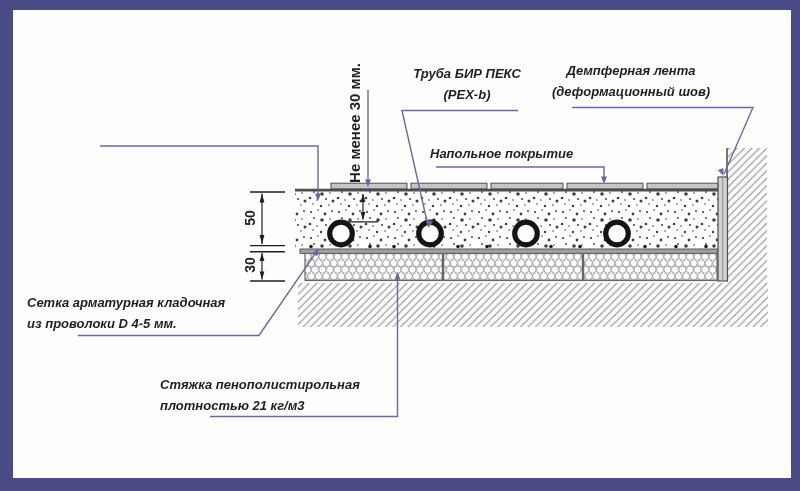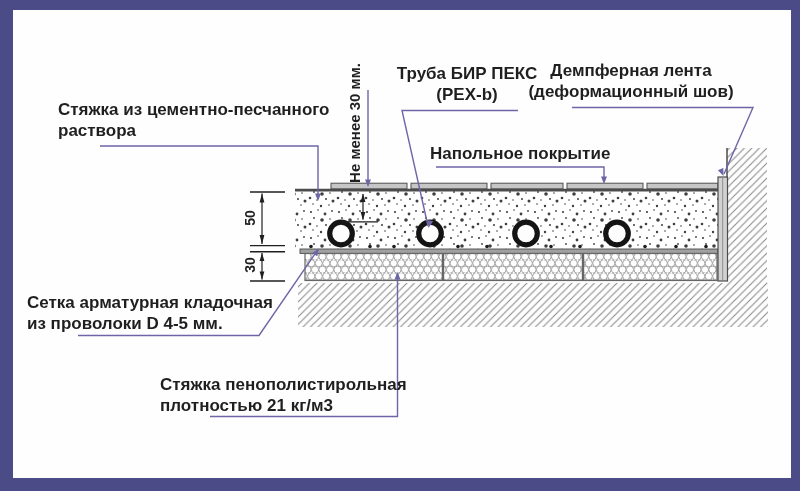--- a/index.html
+++ b/index.html
@@ -22,21 +22,21 @@
   }
   .frame{
     position:absolute;inset:0;pointer-events:none;z-index:30;
     border-style:solid;border-color:var(--c-border);
     border-top-width:10px;border-left-width:13px;border-right-width:9px;border-bottom-width:13px;
     box-sizing:border-box;
   }
   .drawing{position:absolute;left:0;top:0;z-index:5;}
   .lbl{
     position:absolute;z-index:20;color:var(--c-ink);
-    font-weight:bold;font-size:17px;line-height:21px;
+    font-weight:bold;font-style:italic;font-size:13px;line-height:21px;
     white-space:nowrap;
   }
   .lbl.center{text-align:center;transform:translateX(-50%);}
   .lbl.rot{
     font-style:normal;font-size:15px;line-height:15px;
     transform:translate(-50%,-50%) rotate(-90deg);
   }
   .lbl.dim{
     font-style:normal;font-size:14px;line-height:14px;
     transform:translate(-50%,-50%) rotate(-90deg);
@@ -170,24 +170,20 @@
       <path d="M0,0 L-3,-7.5 L3,-7.5 Z" transform="translate(723.5,176) rotate(-23)" fill="var(--c-leader)" stroke="none"></path>
 
       <path d="M78,335.5 L259,335.5 L318,249.5"></path>
       <path d="M0,0 L-3,7.5 L3,7.5 Z" transform="translate(319,248.5) rotate(35)" fill="var(--c-leader)" stroke="none"></path>
 
       <path d="M210,416.5 L397.5,416.5 L397.5,274"></path>
       <path d="M0,0 L-3,7.5 L3,7.5 Z" transform="translate(397.5,272)" fill="var(--c-leader)" stroke="none"></path>
     </g>
   </svg>
 
-  <div class="lbl" style="left:58px;top:99px;">
-    <div>Стяжка из цементно-песчанного</div>
-    <div>раствора</div>
-  </div>
 
   <div class="lbl rot" style="left:354px;top:123px;">Не менее 30 мм.</div>
 
   <div class="lbl center" style="left:467px;top:63px;">
     <div>Труба БИР ПЕКС</div>
     <div>(PEX-b)</div>
   </div>
 
   <div class="lbl center" style="left:631px;top:60px;">
     <div>Демпферная лента</div>

